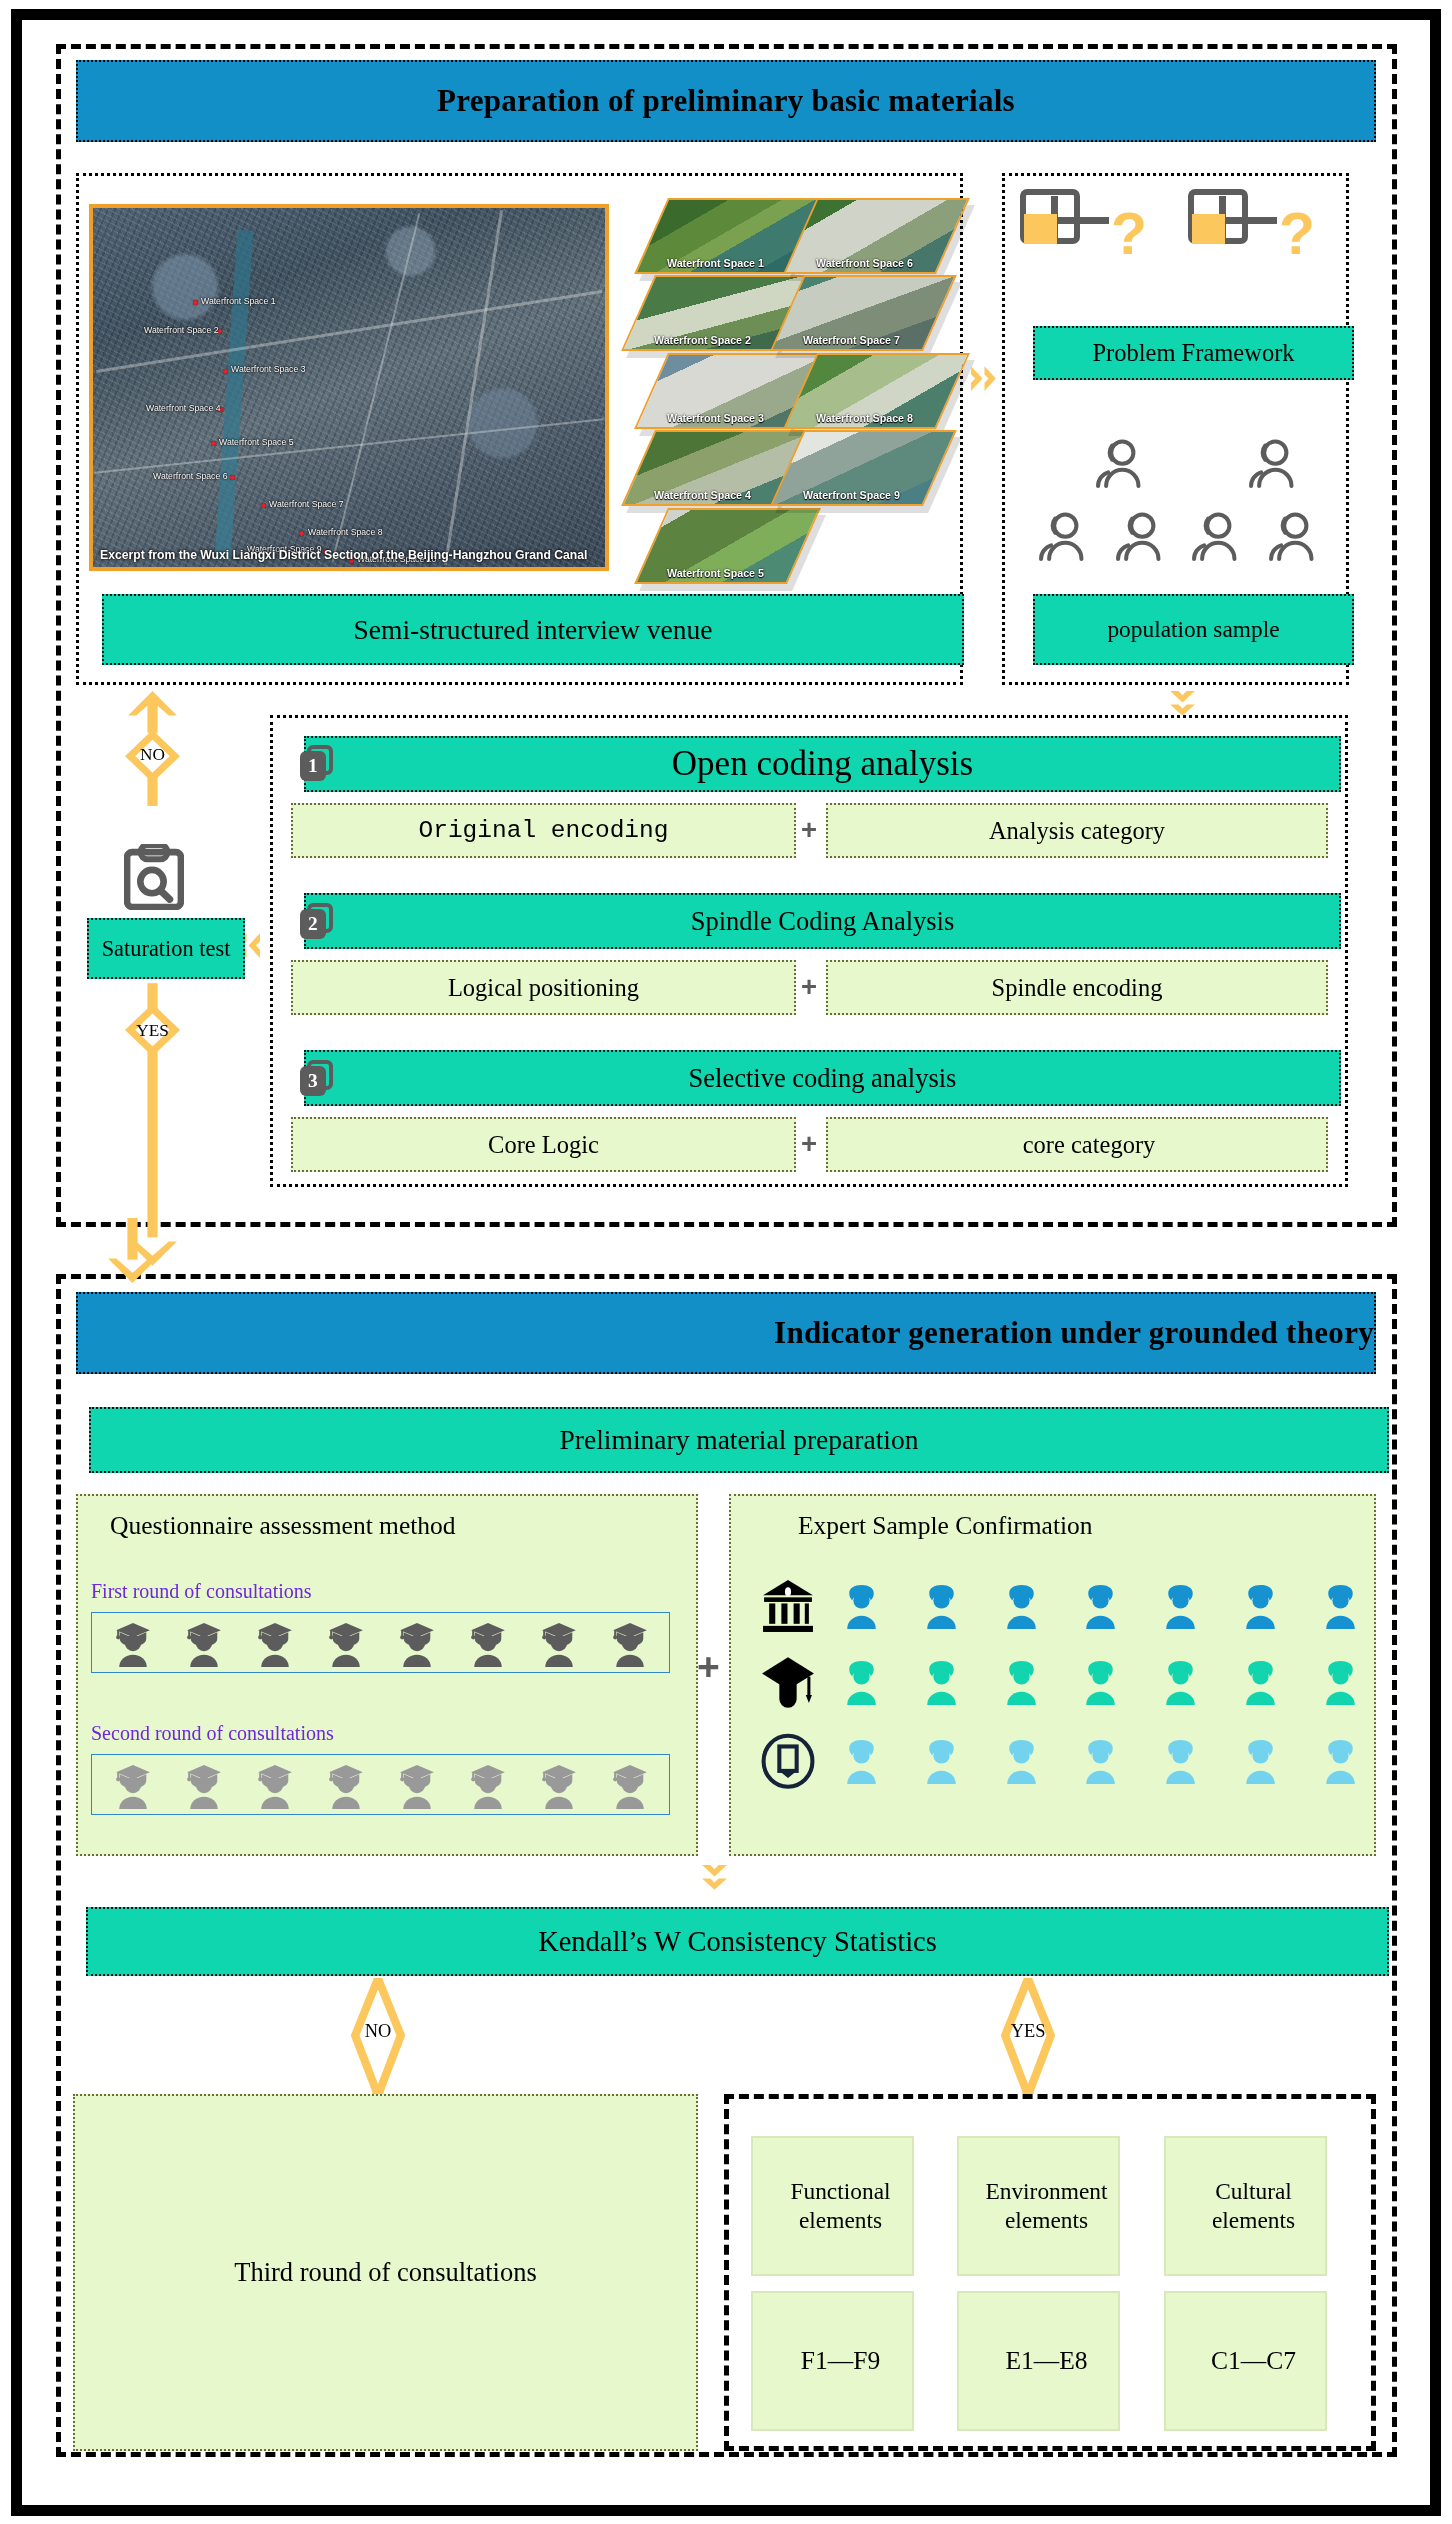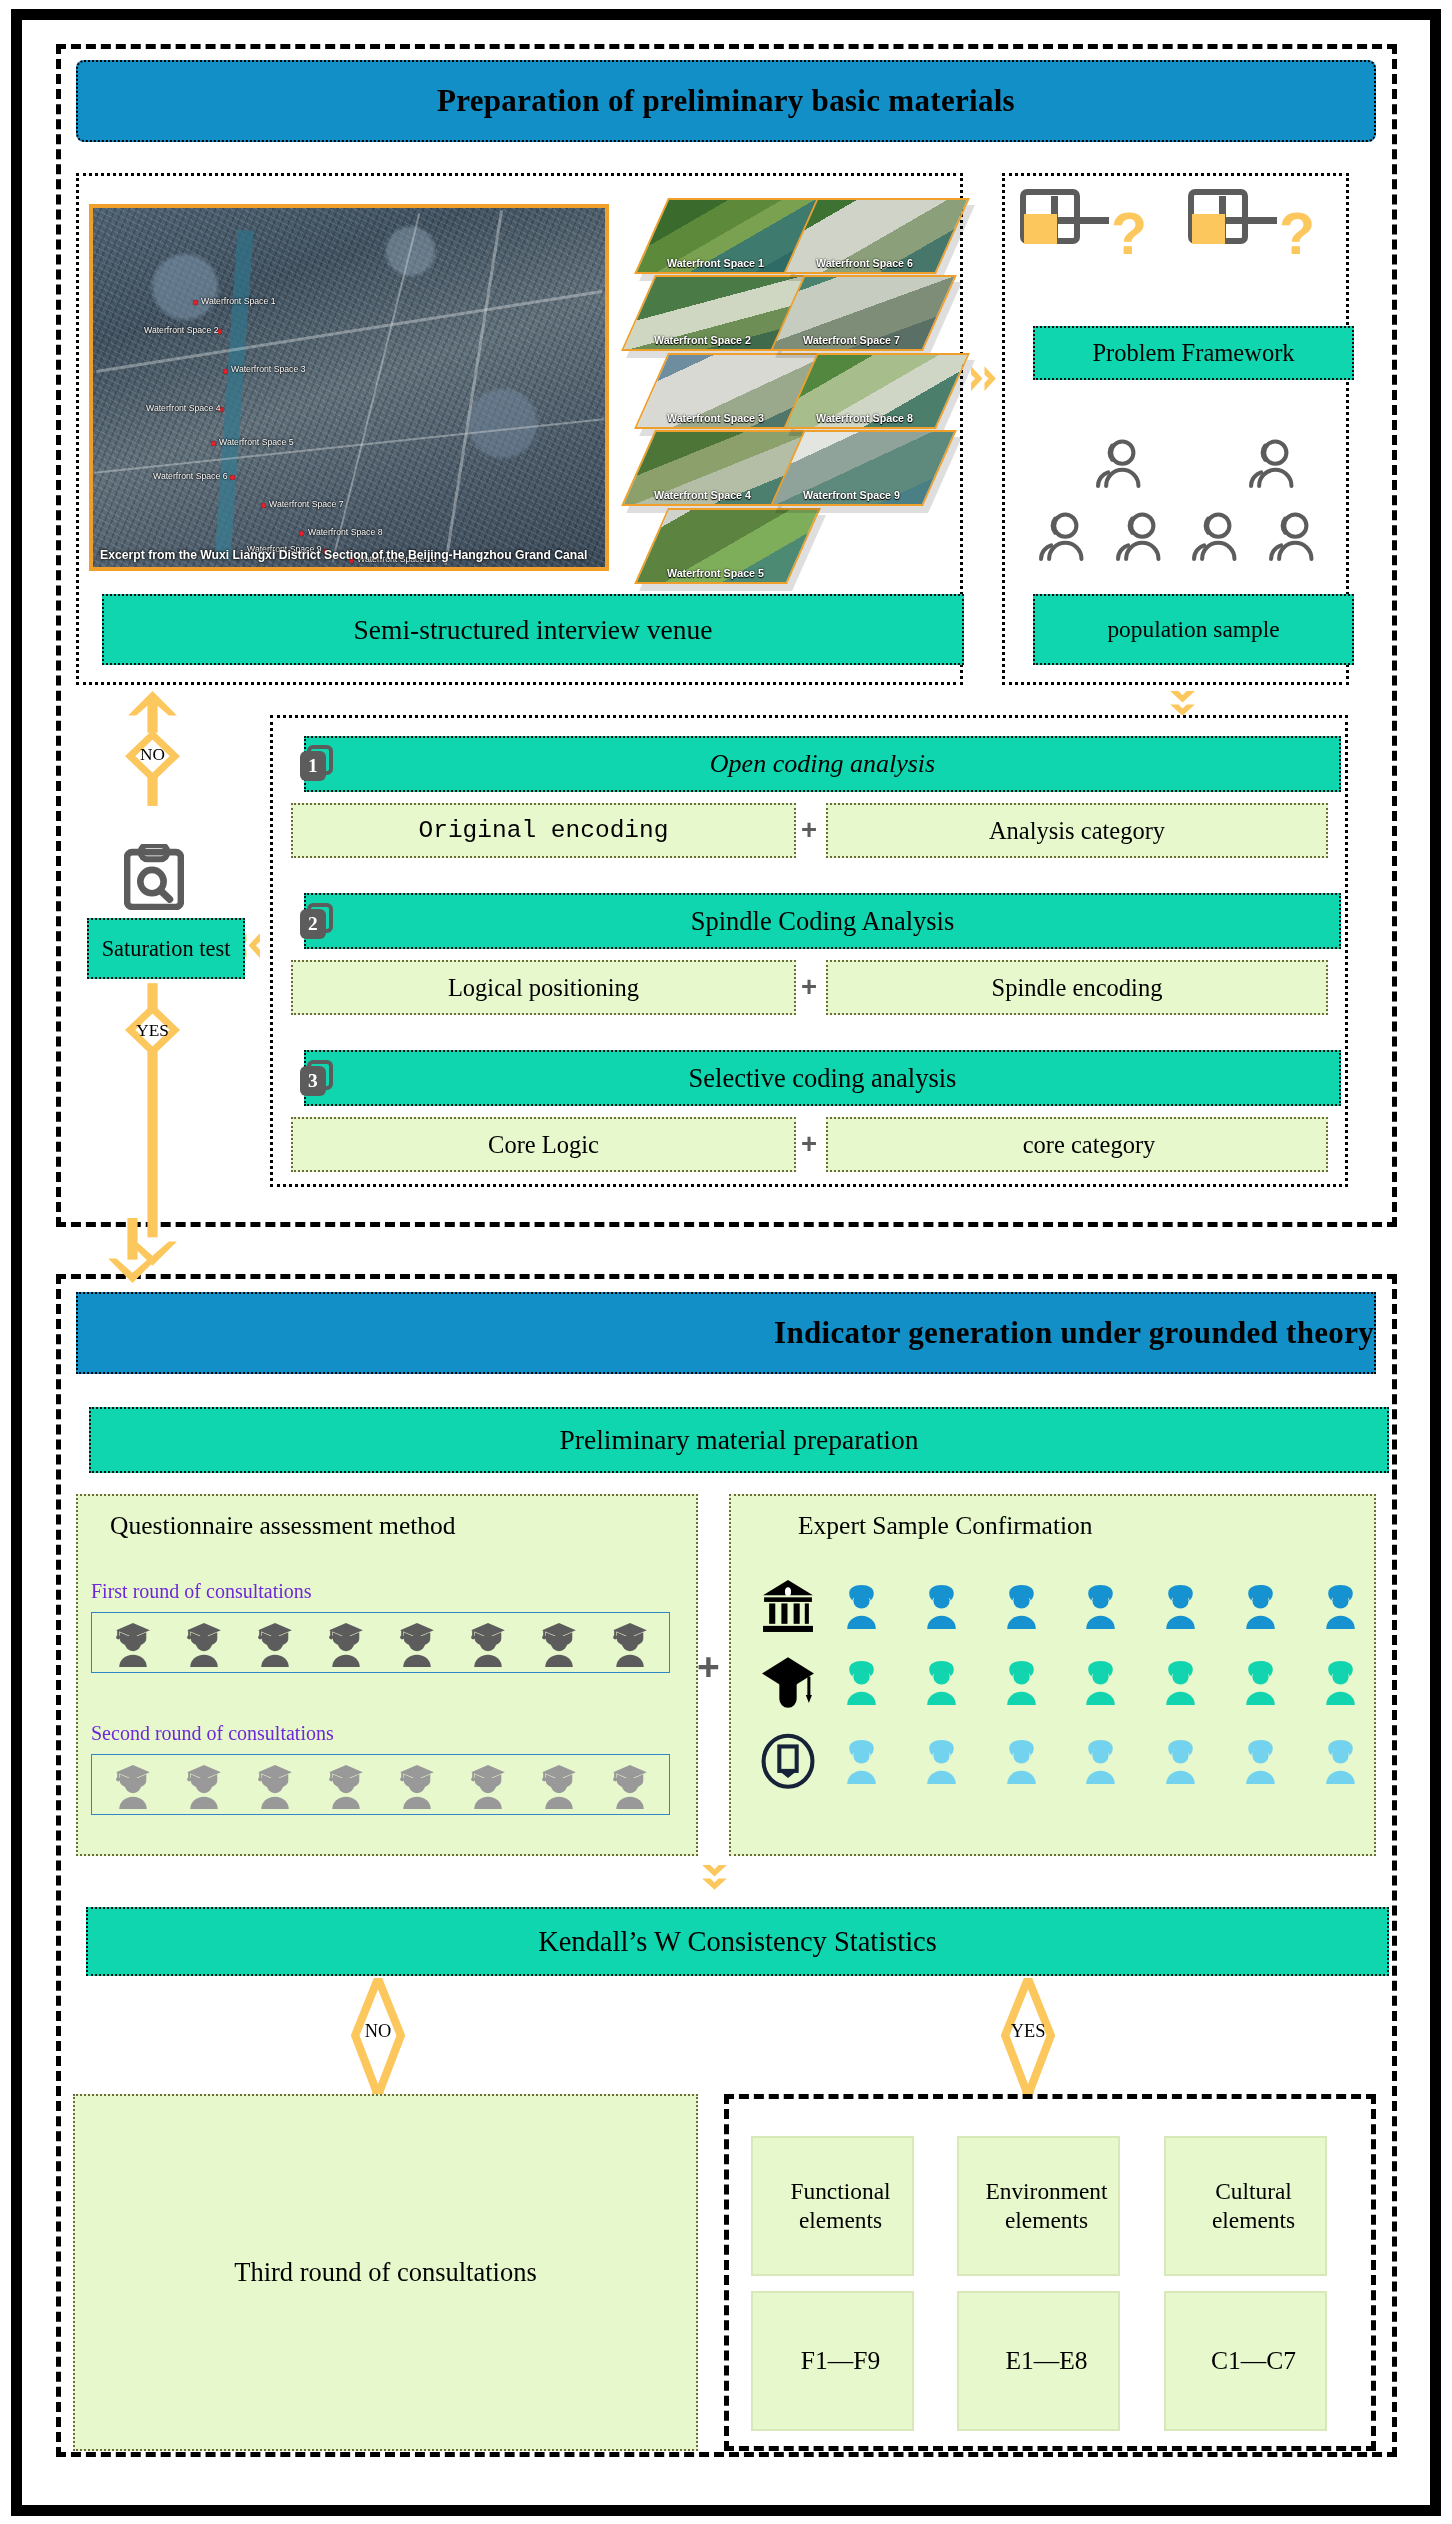--- a/index.html
+++ b/index.html
@@ -182,21 +182,21 @@
     position:absolute; font-size:25.5px; color:#000; white-space:nowrap;
   }
 </style>
 </head>
 <body>
 
 <div class="outer-frame"></div>
 
 <div class="panel" id="panel-one"></div>
 
-<div class="blue-banner" style="left:76px; top:60px; width:1300px; height:82px;border-radius:8px;">
+<div class="blue-banner" style="left:76px; top:60px; width:1300px; height:82px;">
   <span>Preparation of preliminary basic materials</span>
 </div>
 
 <div class="dotpanel" style="left:76px; top:173px; width:887px; height:512px;"></div>
 
 <div class="map-wrap">
   <div class="map-img"></div>
   <div class="map-river"></div>
   <div class="map-road" style="left:0;top:34%;width:100%;height:2.5px;transform:rotate(-9deg);"></div>
   <div class="map-road" style="left:0;top:66%;width:100%;height:2px;transform:rotate(-6deg);"></div>
@@ -357,21 +357,21 @@
   <span>population sample</span>
 </div>
 
 <svg class="chev2" style="left:1166px; top:689px;" width="33" height="32" viewBox="0 0 64 62">
   <path d="M8 4 L32 26 L56 4 L40 4 L32 12 L24 4 Z" fill="#fcc75c"></path>
   <path d="M8 30 L32 52 L56 30 L40 30 L32 38 L24 30 Z" fill="#fcc75c"></path>
 </svg>
 
 <div class="dotpanel" style="left:270px; top:715px; width:1078px; height:472px;"></div>
 
-<div class="teal" style="position:absolute; left:291px; top:736px; width:1037px; height:56px; font-size:26px;font-style:italic;">
+<div class="teal" style="position:absolute; left:291px; top:736px; width:1037px; height:56px; font-size:35px;">
   <span>Open coding analysis</span>
 </div>
 <div class="numcard" style="left:300px; top:745px;">
   <div class="back"></div>
   <div class="front">1</div>
 </div>
 <div class="lgreen" style="position:absolute; left:291px; top:803px; width:505px; height:55px; font-size:24.5px;font-family:Liberation Mono, monospace;">
   <span>Original encoding</span>
 </div>
 <div class="plus" style="left:801px; top:816px;">+</div>

